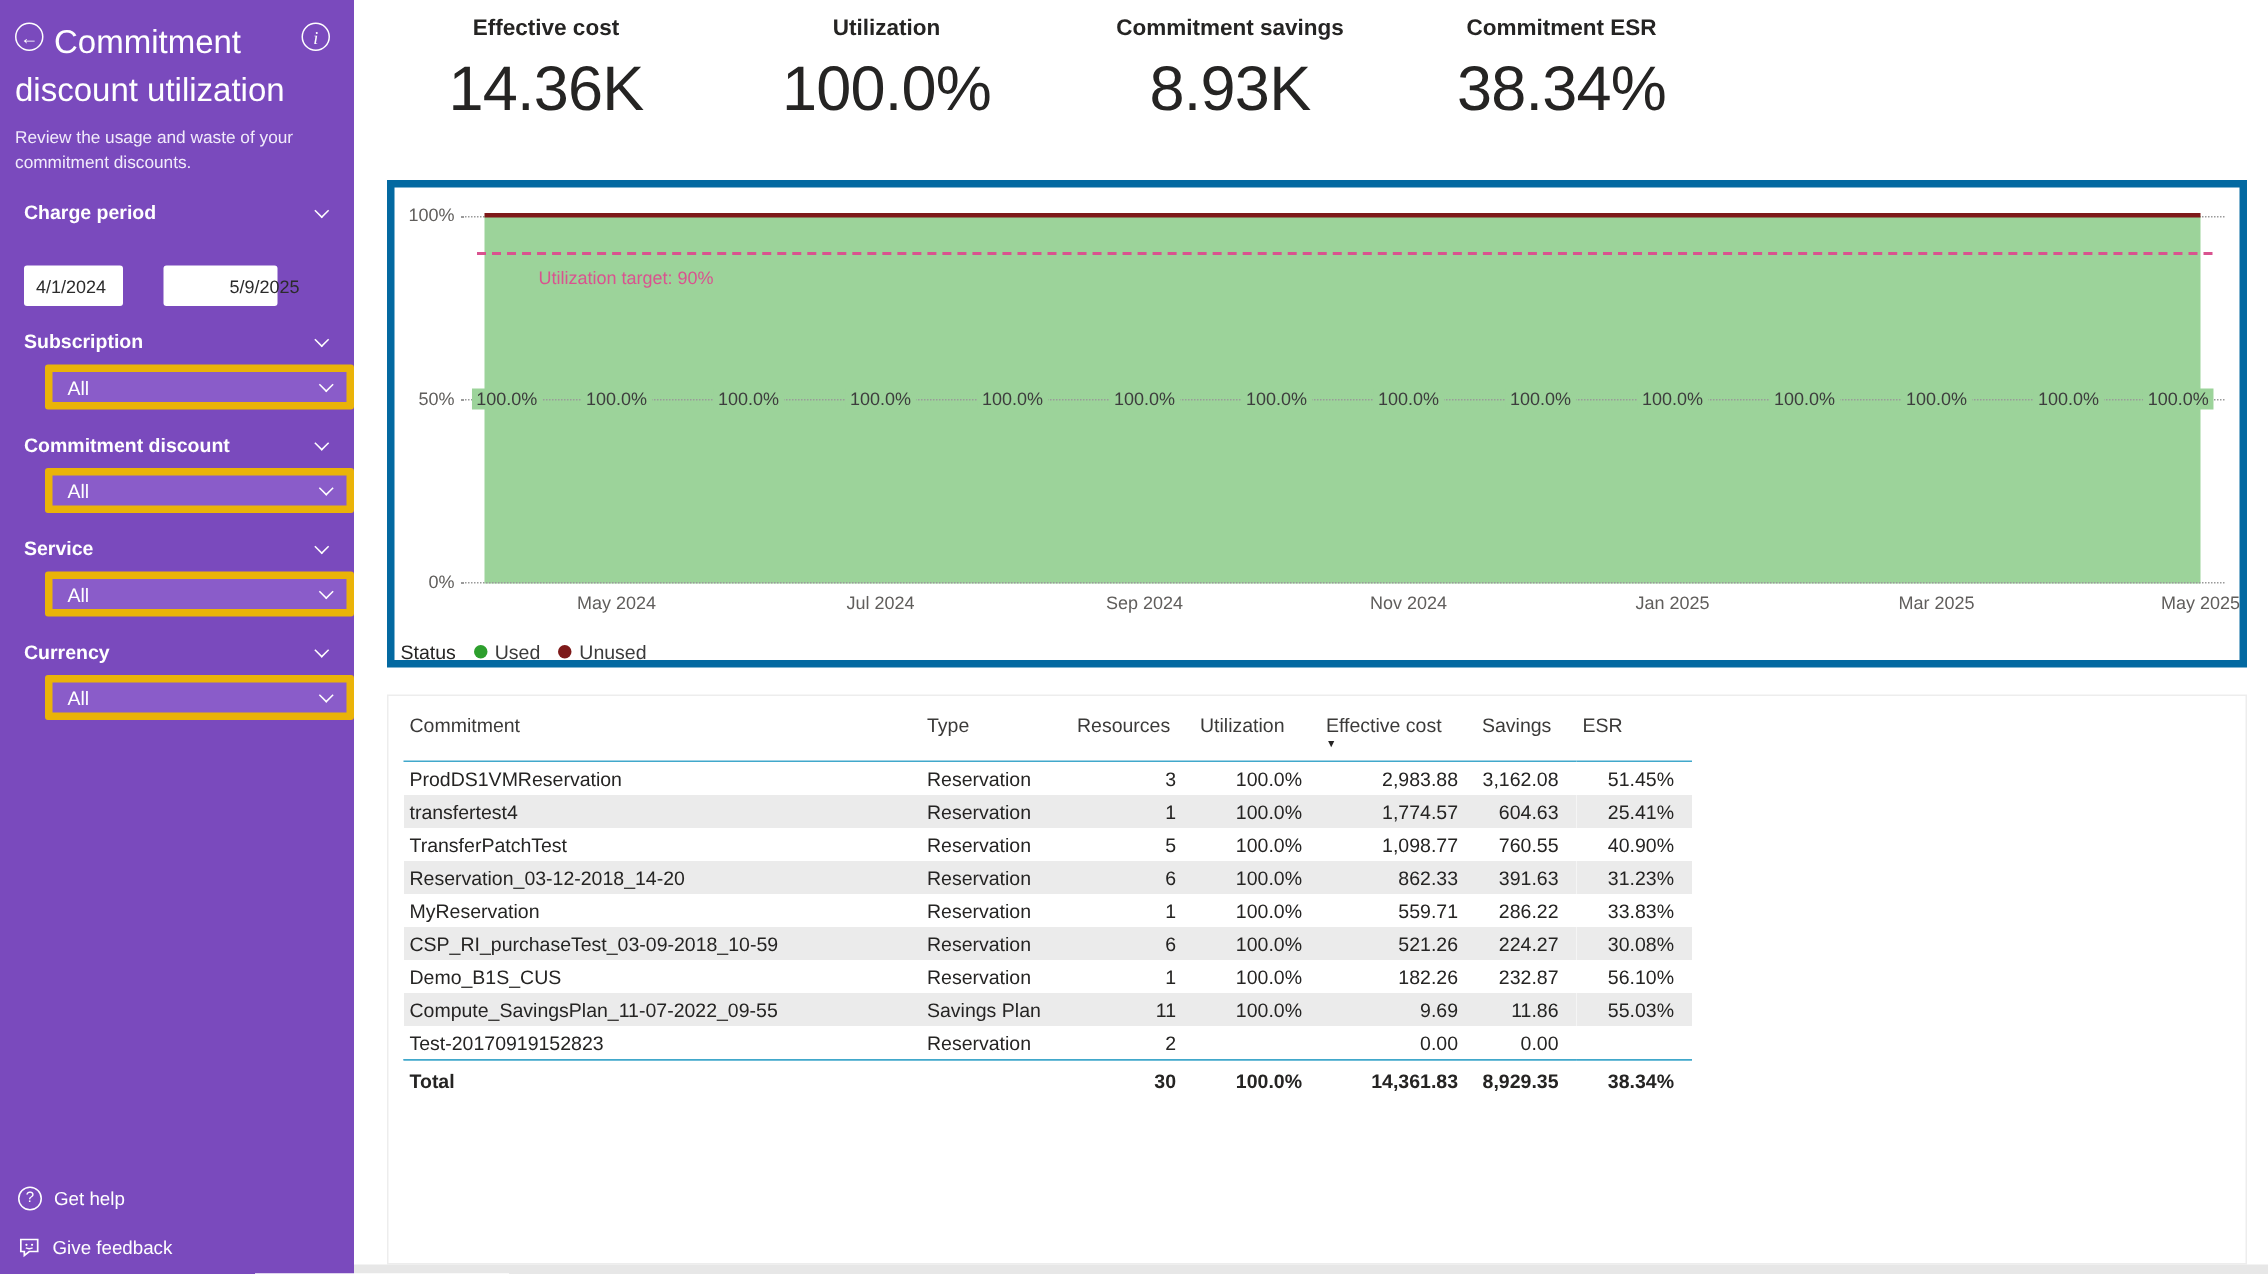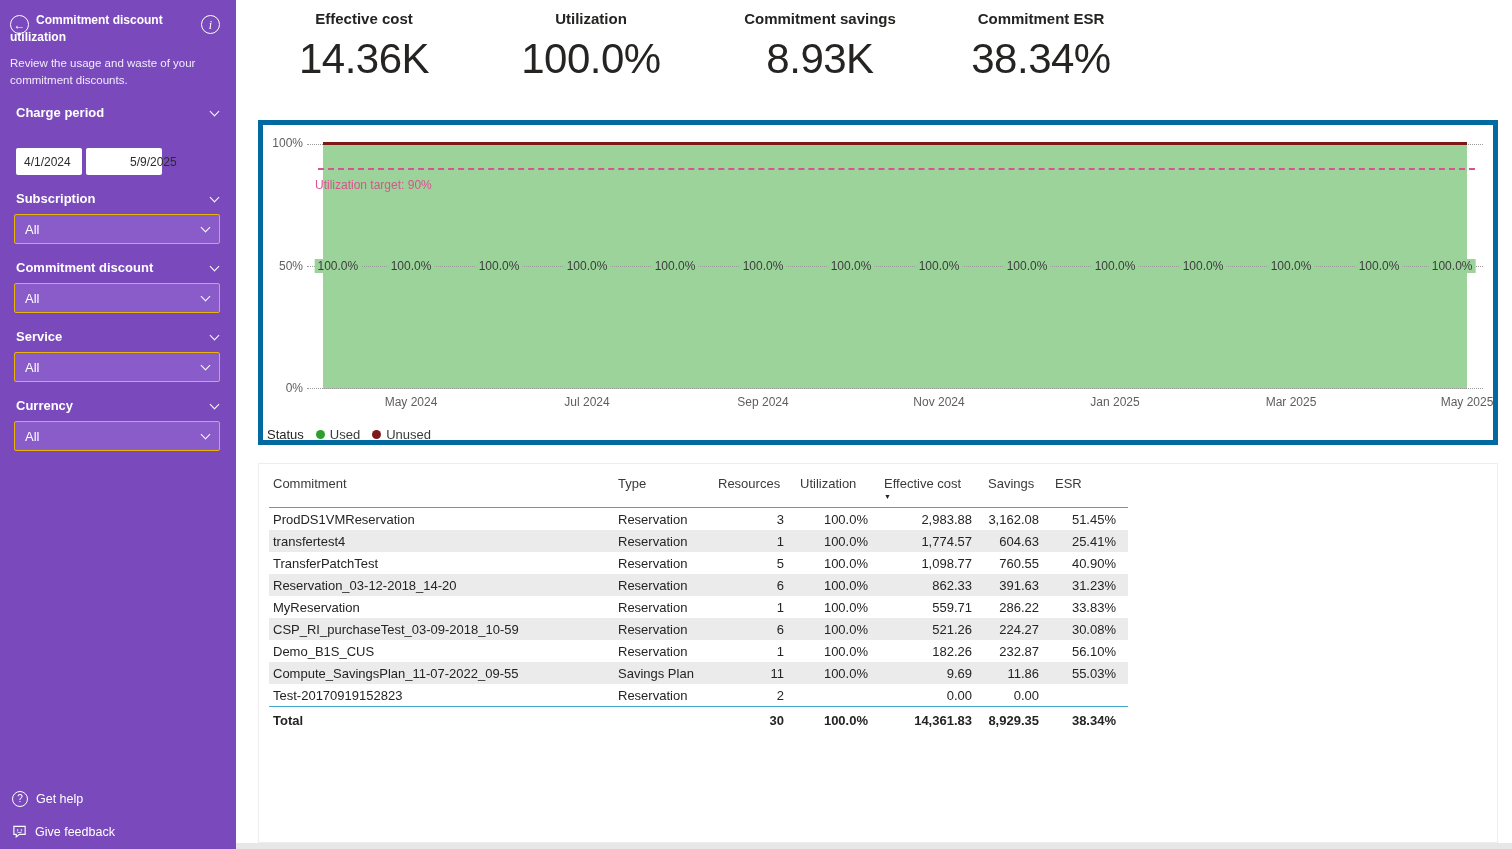--- a/index.html
+++ b/index.html
@@ -5,28 +5,28 @@
   * { margin:0; padding:0; box-sizing:border-box; }
   html,body { width:1512px; height:849px; overflow:hidden; }
   body { font-family:"Liberation Sans","DejaVu Sans",sans-serif; display:flex; background:#ffffff; color:#252423; }
 
   
   .sidebar { width:236px; height:849px; background:#7A4ABD; color:#fff; position:relative; flex-shrink:0; padding:12px 14px 0 10px; }
   .sb-header { position:relative; padding-right:26px; }
   .icon-circle { width:19px; height:19px; border:1.5px solid #fff; border-radius:50%; display:inline-flex; align-items:center; justify-content:center; font-size:11px; line-height:1; color:#fff; }
   .back-ic { position:absolute; left:0; top:3px; font-size:12px; }
   .info-ic { position:absolute; right:2px; top:3px; font-style:italic; font-family:"Liberation Serif",serif; font-size:12px; }
-  .sb-title { font-size:12px; font-weight:700; line-height:1.45; text-indent:26px; }
+  .sb-title { font-size:22px; font-weight:400; line-height:1.45; text-indent:26px; }
   .sb-sub { font-size:11.5px; line-height:1.5; color:#f1ebfb; margin:8px 0 10px 0; max-width:206px; }
   .f-head { display:flex; justify-content:space-between; align-items:center; margin:16px 4px 8px 6px; font-size:13px; font-weight:700; cursor:pointer; }
   .chev { width:7px; height:7px; border-right:1.6px solid #fff; border-bottom:1.6px solid #fff; transform:rotate(45deg); margin-top:-3px; }
-  .dates { display:flex; gap:4px; margin-left:6px;margin-top:28px; }
+  .dates { display:flex; gap:27px; margin-left:6px;margin-top:28px; }
   .date-box { height:27px; background:#fff; color:#2b2b2b; font-size:12px; display:flex; align-items:center; padding:0 8px; border-radius:2px; }
   .date-box.a { width:66px; } .date-box.b { width:76px;padding-left:44px; }
-  .dropdown { margin-left:4px; width:206px; height:30px; background:#8A5CC9; border:1px solid #eab308; border-radius:2px; display:flex; align-items:center; justify-content:space-between; padding:0 10px; font-size:13px; cursor:pointer; }
+  .dropdown { margin-left:20px; width:206px; height:30px; background:#8A5CC9; border:5px solid #eab308; border-radius:2px; display:flex; align-items:center; justify-content:space-between; padding:0 10px; font-size:13px; cursor:pointer; }
   .dropdown .chev { margin-top:-4px; }
   .sb-footer { position:absolute; left:12px; bottom:10px; display:flex; flex-direction:column; gap:17px; }
   .sb-link { display:flex; align-items:center; gap:8px; font-size:12.5px; cursor:pointer; }
 
   
   .main { position:relative; width:1276px; height:849px; background:#fff; }
 
   .kpi { position:absolute; top:10px; width:240px; text-align:center; }
   .kpi-label { font-size:15px; font-weight:600; color:#252423; }
   .kpi-value { font-size:42px; font-weight:300; color:#252423; margin-top:8px; letter-spacing:-0.5px; }
@@ -162,21 +162,21 @@
     <span class="ylabel y50">50%</span>
     <span class="ylabel y0">0%</span>
 
     <div class="plot">
       <div class="grid g100"></div>
       <div class="area" style="background: rgb(156, 211, 154);"></div>
       <div class="grid g50"></div>
       <div class="grid g0"></div>
       <div class="topline" style="background: rgb(126, 25, 25);"></div>
       <div class="target" style="border-top-color: rgb(217, 83, 143);"></div>
-      <div class="target-label" style="color: rgb(217, 83, 143);">Utilization target: 90%</div>
+      <div class="target-label" style="color: rgb(217, 83, 143); margin-left: 44px;">Utilization target: 90%</div>
       <div class="vlabels">
           <span class="vlabel" style="left: 1.3%;">100.0%</span>
           <span class="vlabel" style="left: 7.69231%;">100.0%</span>
           <span class="vlabel" style="left: 15.3846%;">100.0%</span>
           <span class="vlabel" style="left: 23.0769%;">100.0%</span>
           <span class="vlabel" style="left: 30.7692%;">100.0%</span>
           <span class="vlabel" style="left: 38.4615%;">100.0%</span>
           <span class="vlabel" style="left: 46.1538%;">100.0%</span>
           <span class="vlabel" style="left: 53.8462%;">100.0%</span>
           <span class="vlabel" style="left: 61.5385%;">100.0%</span>

